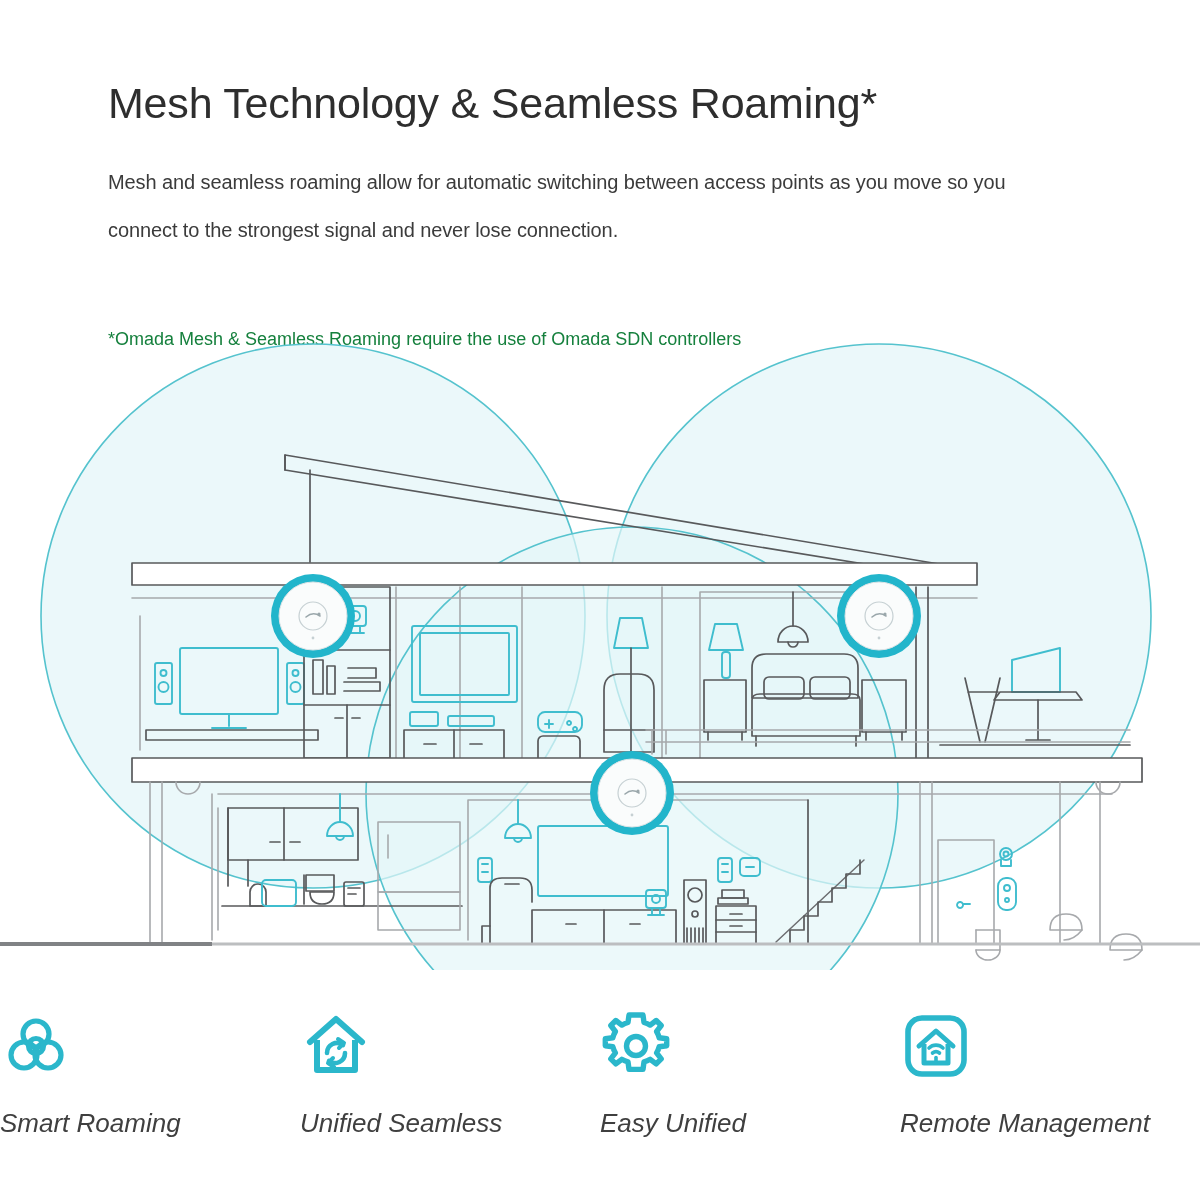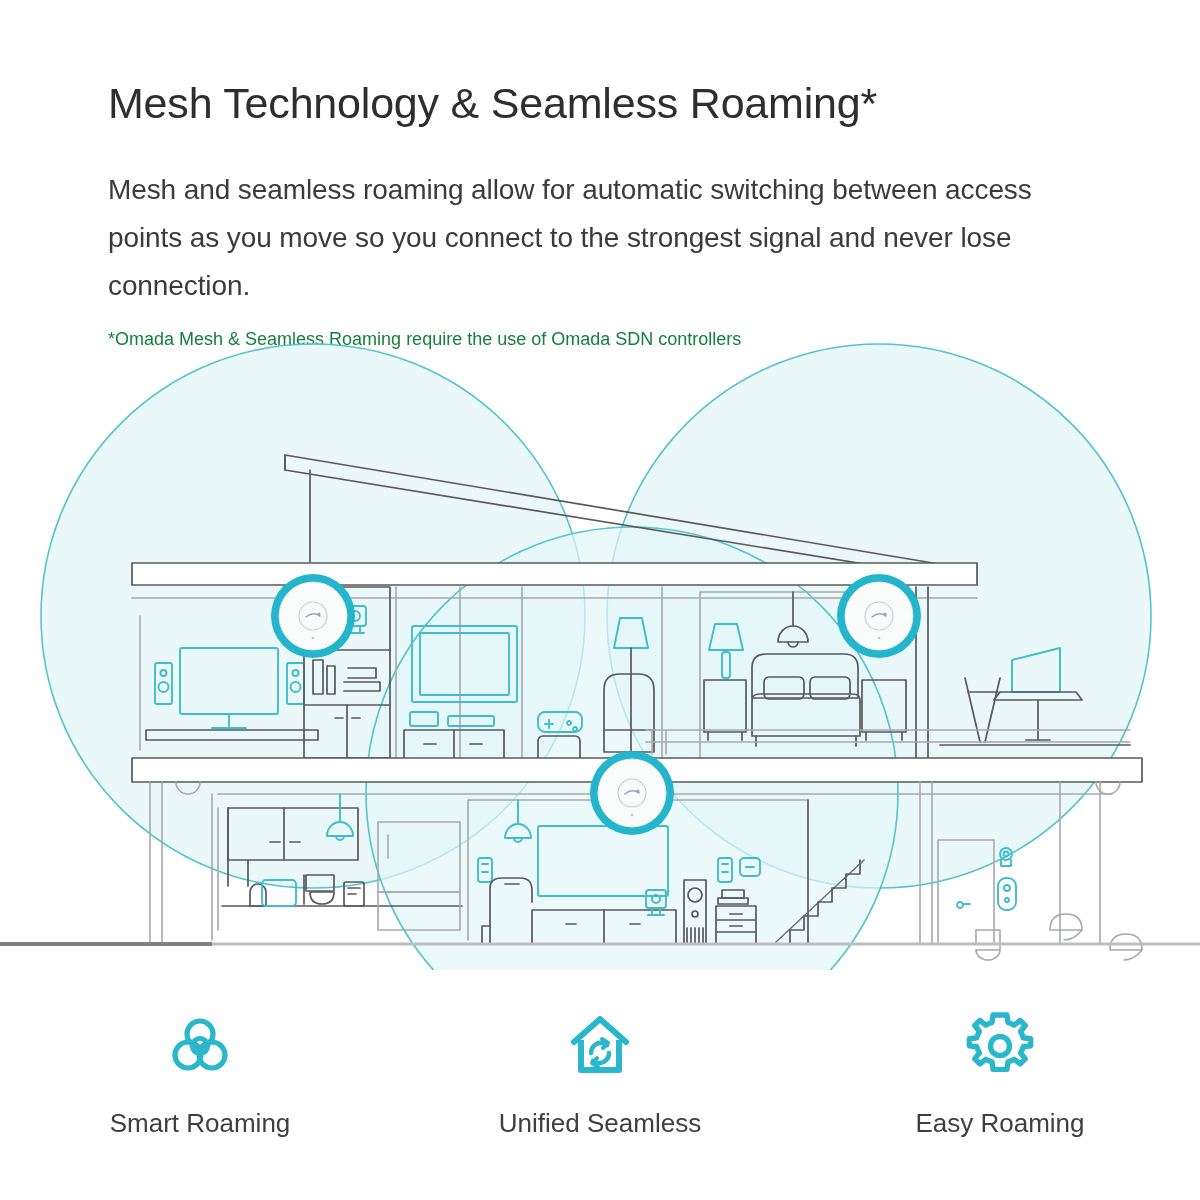--- a/index.html
+++ b/index.html
@@ -17,21 +17,21 @@
   .headline{
     position:absolute;left:108px;top:50px;
     font-size:43px;line-height:1.15;
     font-weight:400;color:#2e2e2e;
     letter-spacing:-0.2px;
     white-space:nowrap;
   }
   .subcopy{
     position:absolute;left:108px;top:138px;
     width:960px;
-    font-size:28px;line-height:48px;
+    font-size:20px;line-height:48px;
     font-weight:400;color:#3b3b3b;
     letter-spacing:-0.1px;
   }
   .footnote{
     position:absolute;left:108px;top:308px;
     font-size:18px;line-height:26px;
     font-weight:400;color:#15803d;
     white-space:nowrap;
   }
 
@@ -39,21 +39,21 @@
   #illo{position:absolute;left:0;top:330px;width:1200px;height:640px;}
   #illo svg{display:block;}
 
   
   .features{
     position:absolute;left:0;top:1010px;width:1200px;height:170px;
     display:flex;align-items:flex-start;
   }
   .feature{
     flex:1 1 0;
-    display:flex;flex-direction:column;align-items:center;
+    display:flex;flex-direction:column;font-style:italic;
   }
   .feature .ico{
     width:72px;height:72px;
     display:flex;align-items:center;justify-content:center;
   }
   .feature .ico svg{display:block;}
   .feature .flabel{
     margin-top:26px;
     font-size:26px;line-height:30px;
     color:#3f3f3f;font-weight:400;
@@ -387,19 +387,32 @@
       <span class="flabel">Unified Seamless</span>
     </div>
 
     <div class="feature">
       <span class="ico">
         <svg viewBox="0 0 72 72" width="72" height="72">
           <path d="M36 5 l7 0 l1 7.5 a24 24 0 0 1 6.2 2.6 l6-4.6 l5 5 l-4.6 6 a24 24 0 0 1 2.6 6.2 l7.5 1 l0 7 l-7.5 1 a24 24 0 0 1 -2.6 6.2 l4.6 6 l-5 5 l-6 -4.6 a24 24 0 0 1 -6.2 2.6 l-1 7.5 l-7 0 l-7 0 l-1 -7.5 a24 24 0 0 1 -6.2 -2.6 l-6 4.6 l-5 -5 l4.6 -6 a24 24 0 0 1 -2.6 -6.2 l-7.5 -1 l0 -7 l7.5 -1 a24 24 0 0 1 2.6 -6.2 l-4.6 -6 l5 -5 l6 4.6 a24 24 0 0 1 6.2 -2.6 l1 -7.5 z" fill="none" stroke="#2BB7CB" stroke-width="5.4" stroke-linejoin="round"></path>
           <circle cx="36" cy="36" r="9.5" fill="none" stroke="#2BB7CB" stroke-width="5.4"></circle>
         </svg>
       </span>
-      <span class="flabel">Easy Roaming</span>
+      <span class="flabel">Easy Unified</span>
     </div>
 
+    <div class="feature">
+      <span class="ico">
+        <svg viewBox="0 0 72 72" width="72" height="72">
+          <rect x="8" y="8" width="56" height="56" rx="14" fill="none" stroke="#2BB7CB" stroke-width="5.6"></rect>
+          <path d="M19 36 L36 21 L53 36" fill="none" stroke="#2BB7CB" stroke-width="5" stroke-linejoin="round" stroke-linecap="round"></path>
+          <path d="M24 34 L24 53 L48 53 L48 34" fill="none" stroke="#2BB7CB" stroke-width="5" stroke-linejoin="round"></path>
+          <path d="M29 38 a10 10 0 0 1 14 0" fill="none" stroke="#2BB7CB" stroke-width="3.6" stroke-linecap="round"></path>
+          <path d="M32.5 43 a5.5 5.5 0 0 1 7 0" fill="none" stroke="#2BB7CB" stroke-width="3.6" stroke-linecap="round"></path>
+          <path d="M36 47.5 L36 53" fill="none" stroke="#2BB7CB" stroke-width="3.6" stroke-linecap="round"></path>
+        </svg>
+      </span>
+      <span class="flabel">Remote Management</span>
+    </div>
 
   </div>
 
 </div>
 
 </body></html>

